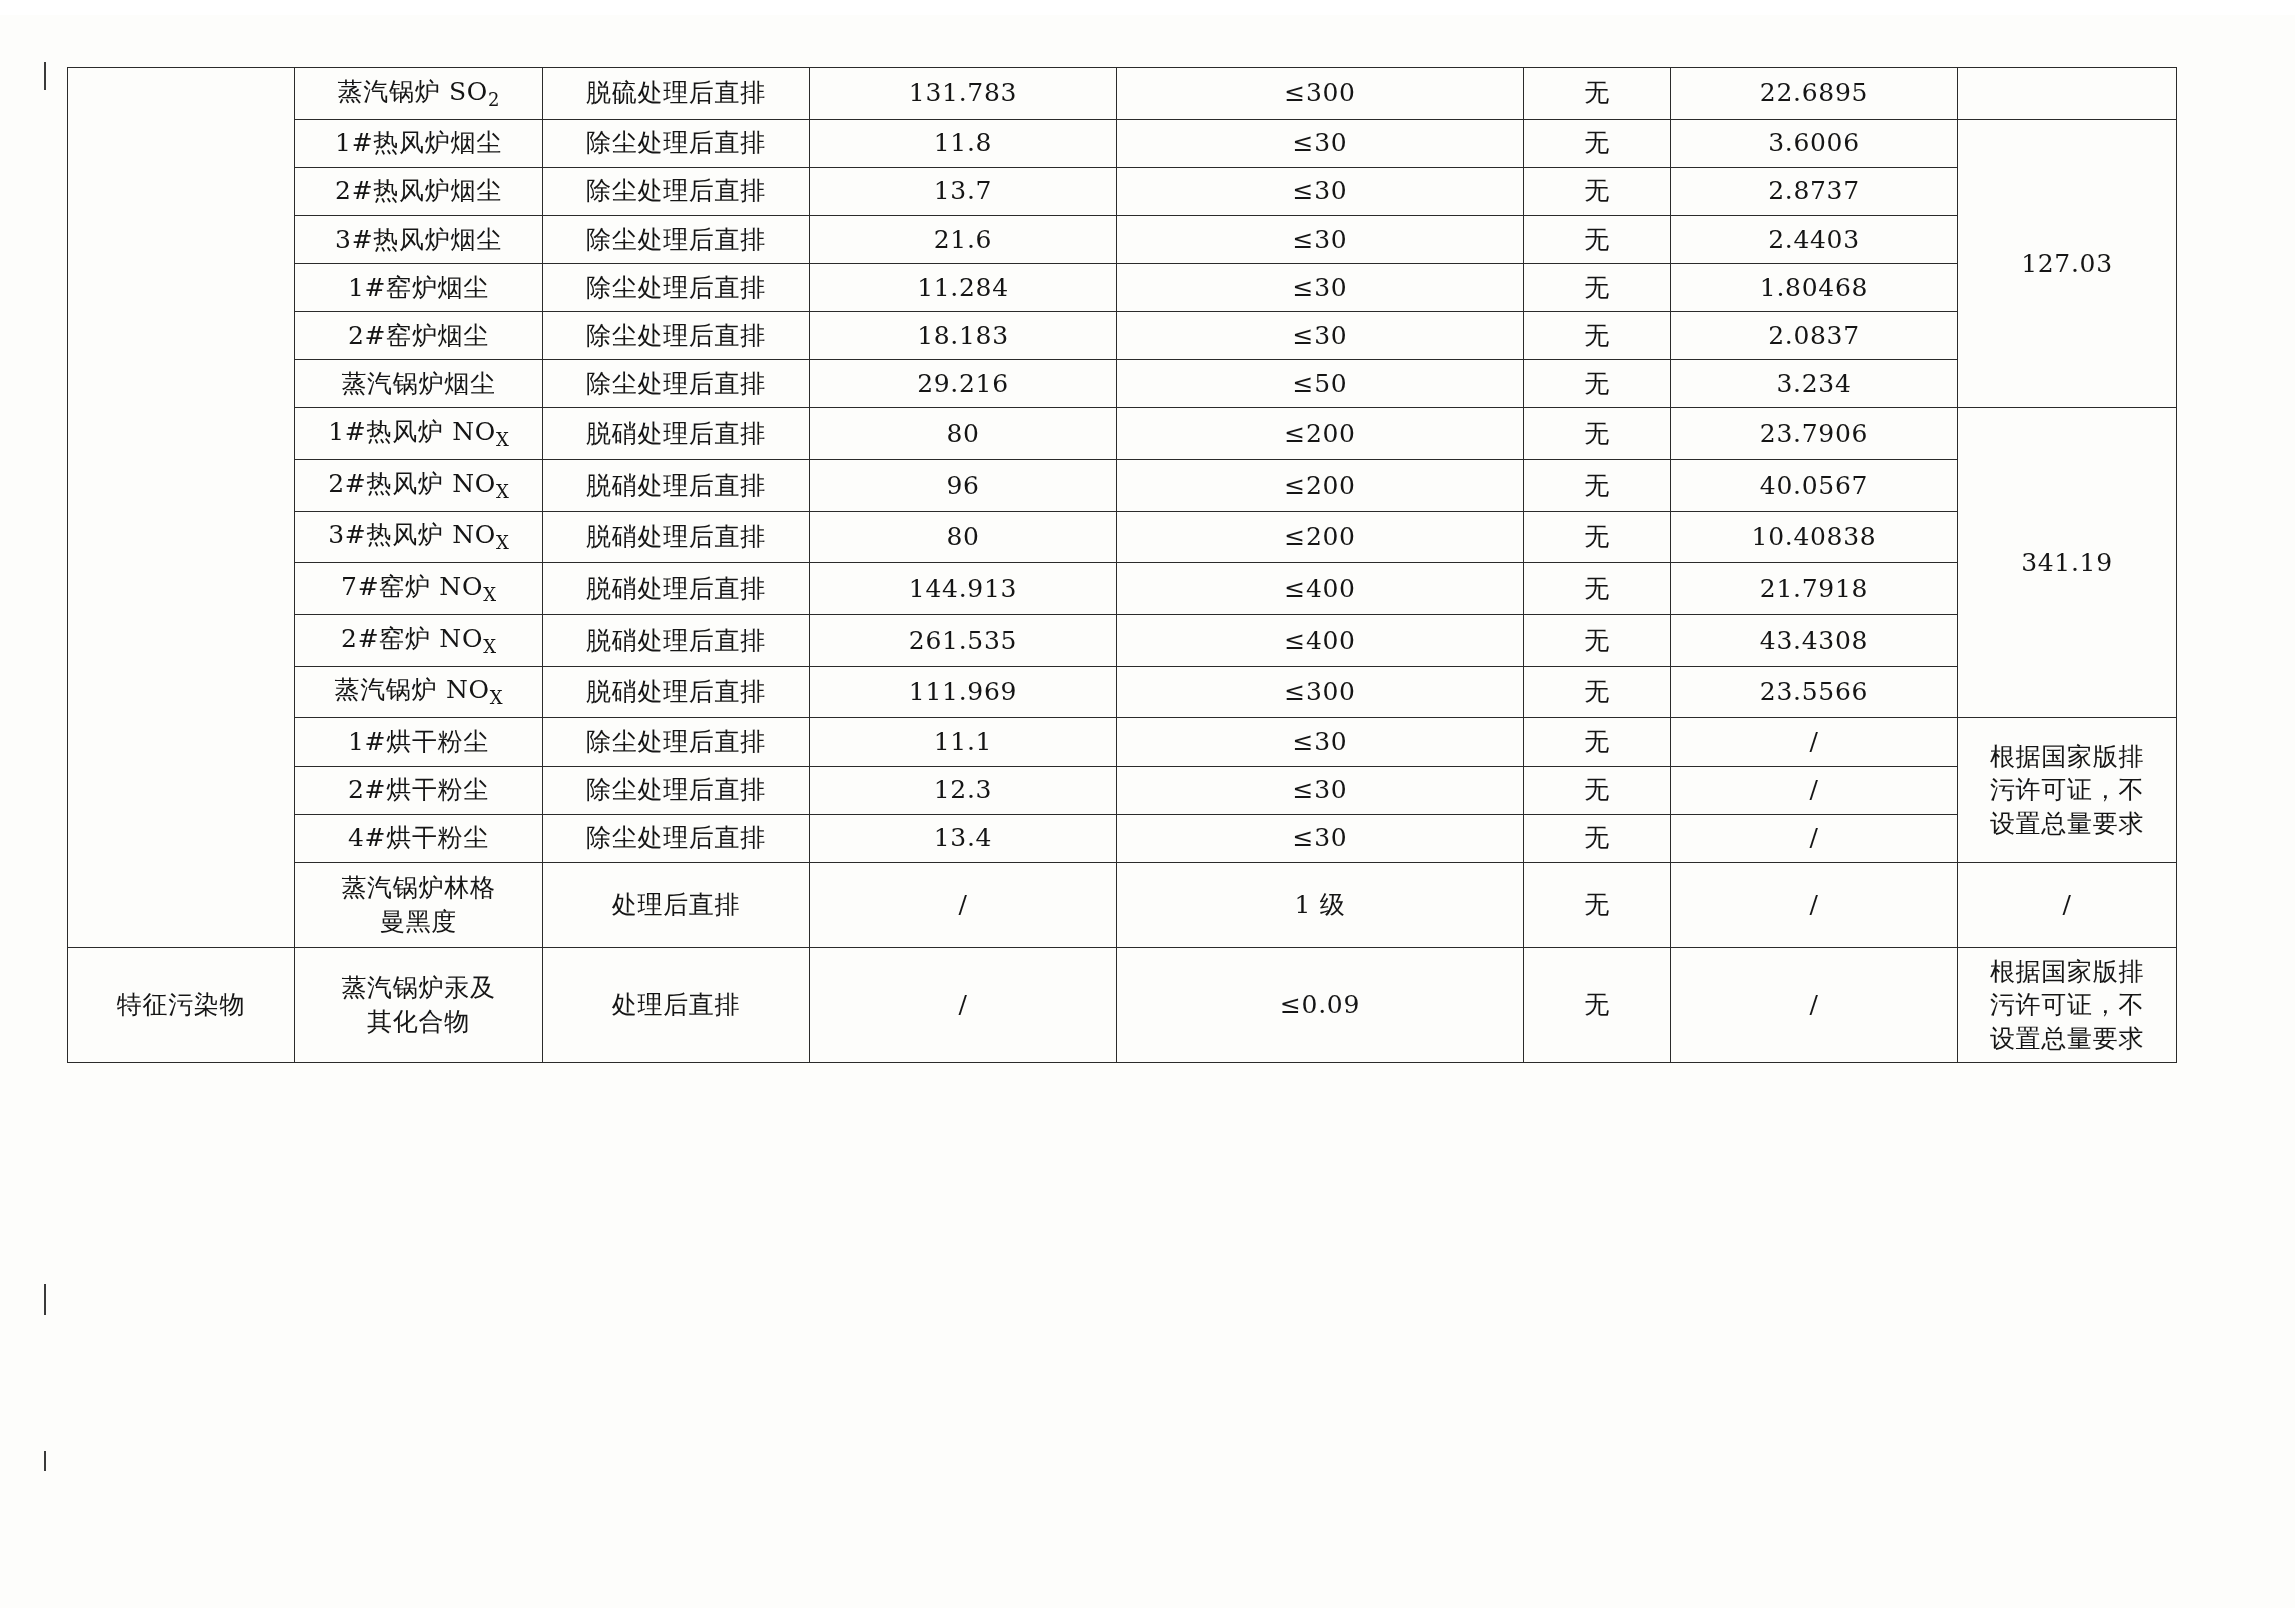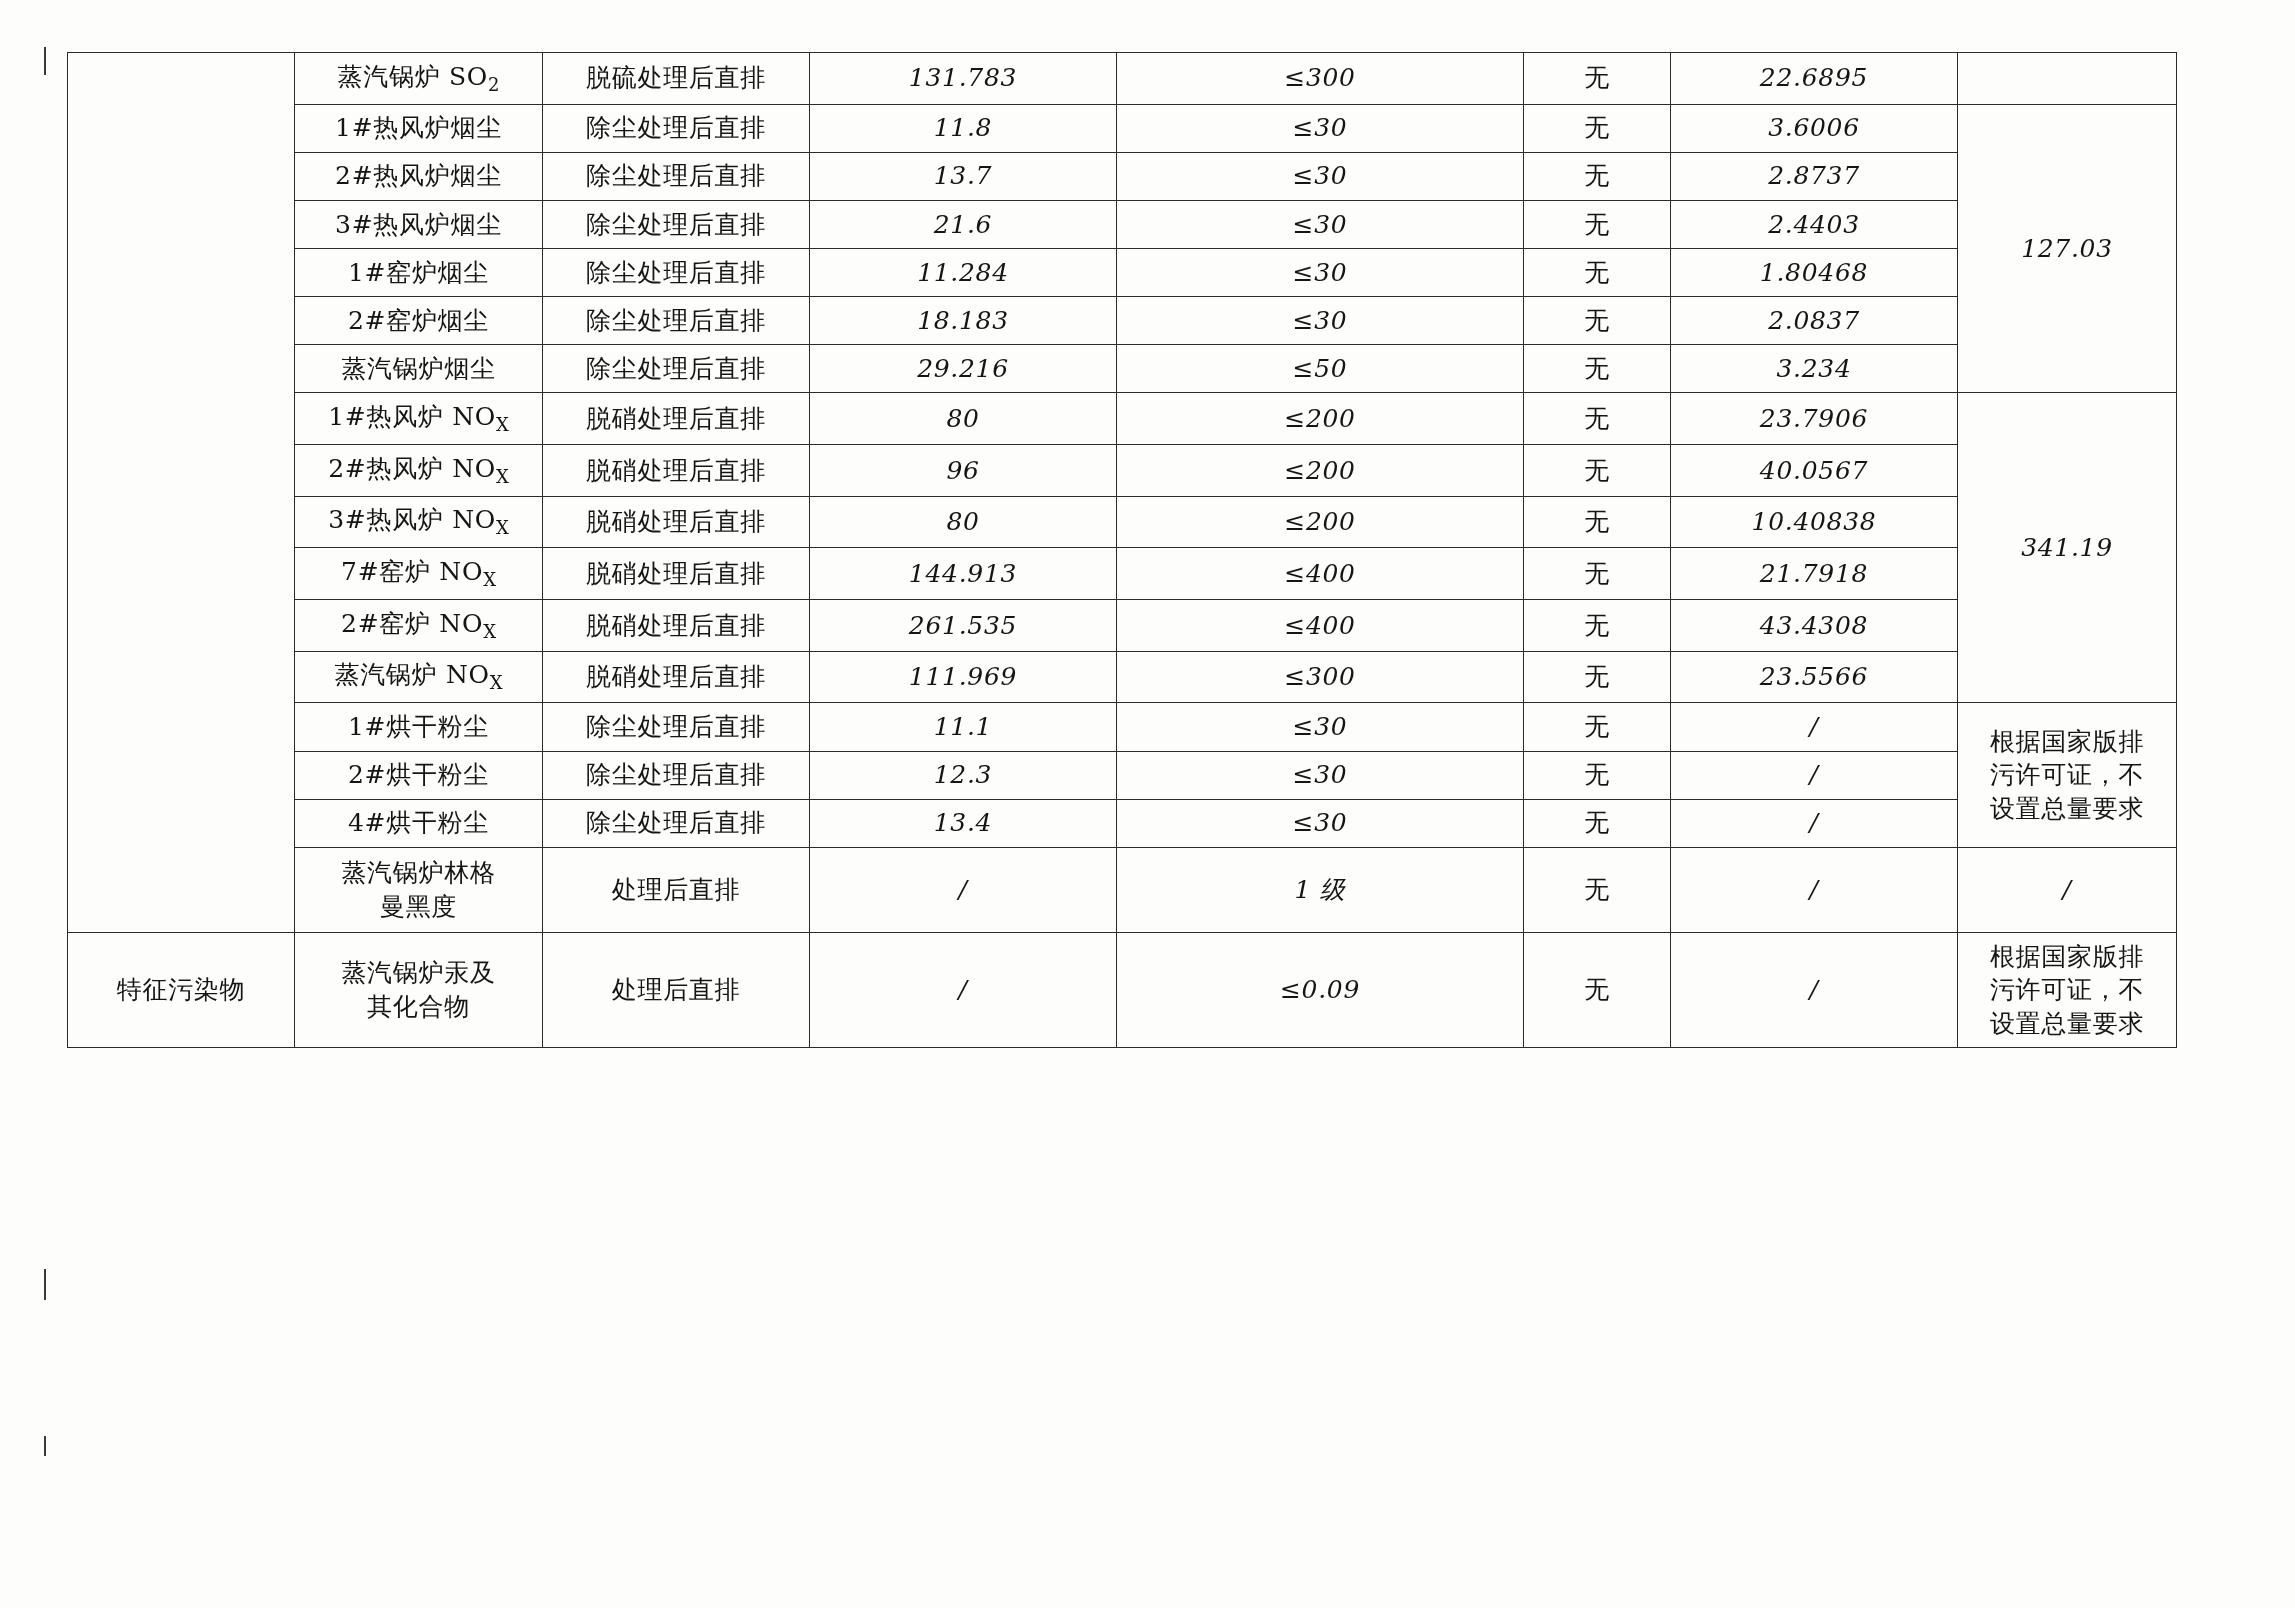--- a/index.html
+++ b/index.html
@@ -14,20 +14,21 @@
     color: #1a1a1a;
     position: relative;
     overflow: hidden;
   }
 
   
   .page {
     position: absolute;
     inset: 0;
     background: #fdfdfb;
+    margin-top: 15px;
   }
 
   .table-wrap {
     position: absolute;
     left: 67px;
     top: 52px;
     width: 2110px;
   }
 
   table.doc-table {
@@ -69,21 +70,20 @@
   }
 
   .cell-multiline {
     white-space: pre-line;
     line-height: 1.5;
   }
 
   .num {
     font-family: "DejaVu Serif", "Liberation Serif", serif;
     letter-spacing: 1px;
-    font-style: italic;
   }
 
   .sub {
     font-size: 0.72em;
     vertical-align: sub;
     letter-spacing: 0;
   }
 
   .tall {
     height: 85px;

